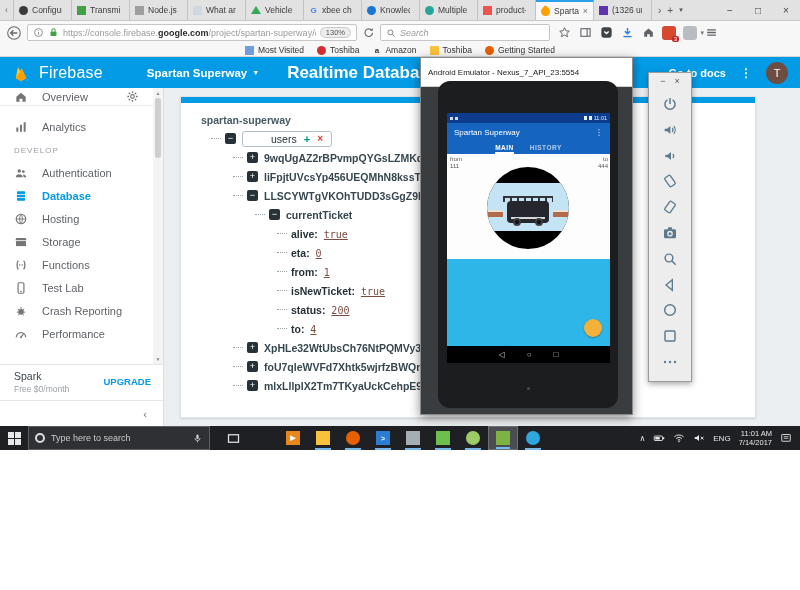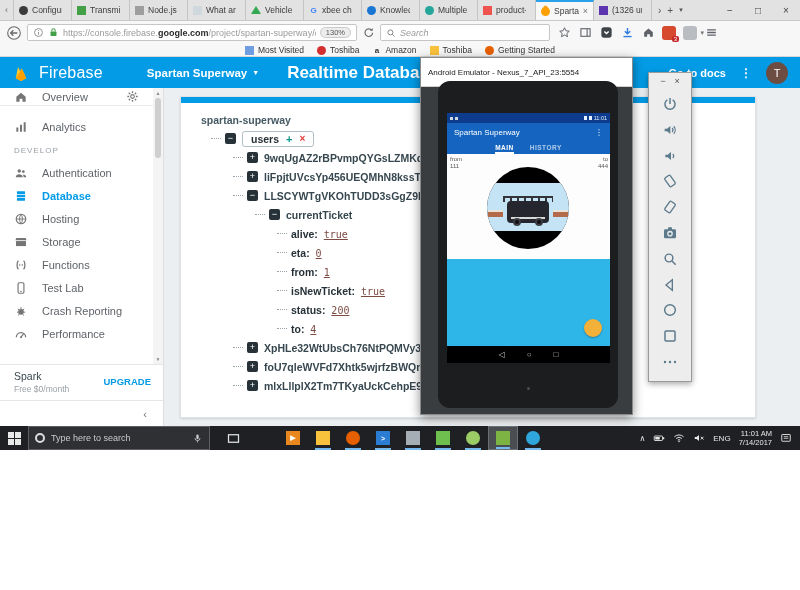--- a/index.html
+++ b/index.html
@@ -81,21 +81,21 @@
 
   .fb-main { position: absolute; left: 165px; top: 0; right: 0; bottom: 0; }
   .data-card { position: absolute; left: 15px; top: 8px; width: 576px; height: 322px; background: #fff; border: 1px solid #e0e3e5; box-shadow: 0 1px 2px rgba(0,0,0,.12); }
   .card-bluebar { height: 6px; background: #039be5; }
   .tree { padding-top: 7px; font-size: 10.5px; }
   .tree-root { padding-left: 20px; height: 19px; display: flex; align-items: center; font-weight: bold; color: #455a64; }
   .trow { height: 19px; display: flex; align-items: center; }
   .dash { width: 10px; border-top: 1px dotted #98a4aa; margin-right: 4px; flex: 0 0 auto; }
   .exp { width: 11px; height: 11px; background: #263238; color: #fff; border-radius: 2px; font-size: 9px; line-height: 10px; text-align: center; margin-right: 6px; flex: 0 0 auto; }
   .npill { display: inline-flex; align-items: center; gap: 7px; border: 1px solid #b0bec5; border-radius: 3px; padding: 1px 8px; background: #fff; }
-  .npill .nlabel { font-weight: bold; color: #263238; }
+  .npill .nlabel { font-weight: normal; color: #263238; margin-left: 20px; }
   .npill .nadd { color: #009688; font-weight: bold; font-size: 11px; }
   .npill .ndel { color: #e53935; font-weight: bold; font-size: 10px; }
   .nlabel.plain { font-weight: bold; color: #37474f; }
   .tkey { font-weight: bold; color: #263238; }
   .tsep { font-weight: bold; color: #263238; white-space: pre; }
   .tval { font-family: "DejaVu Sans Mono", monospace; font-size: 10px; color: #7b4b42; margin-left: 3px; text-decoration: underline; }
 
   
   .emu-win { position: absolute; left: 420px; top: 57px; width: 213px; height: 358px; background: #3a3d3f; border: 1px solid #8a8a8a; box-shadow: 0 3px 10px rgba(0,0,0,.45); }
   .emu-title { height: 29px; background: #fff; border-bottom: 1px solid #cfcfcf; display: flex; align-items: center; padding: 0 7px; font-size: 8px; color: #1a1a1a; }

